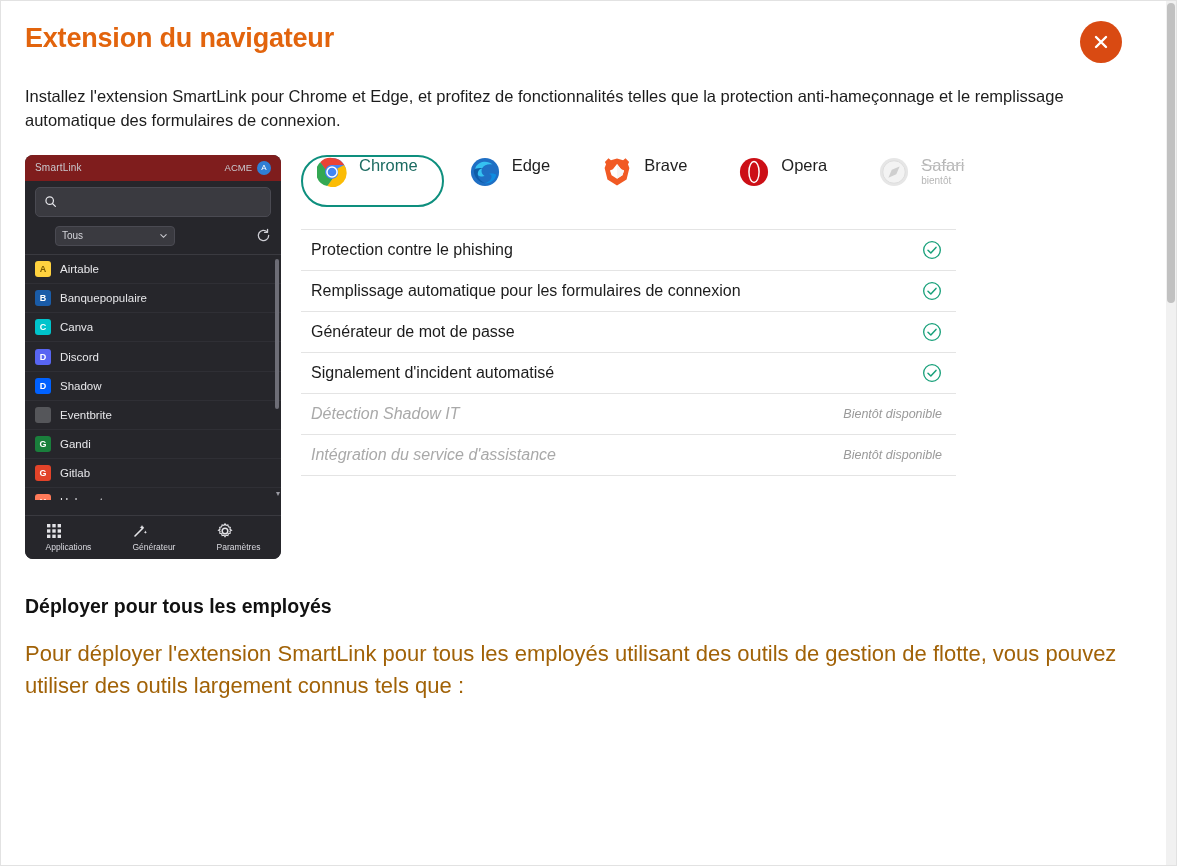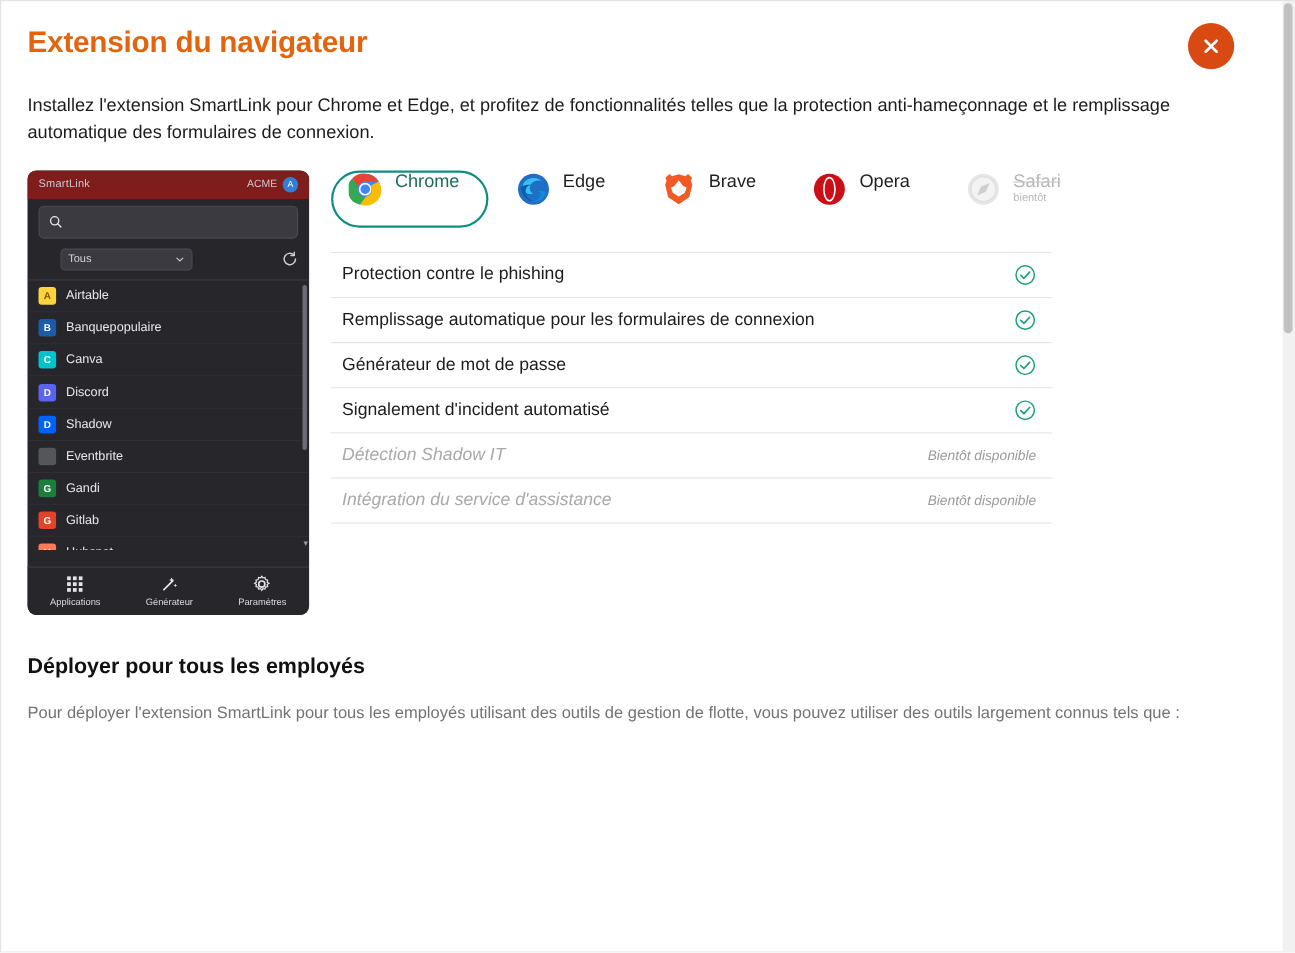--- a/index.html
+++ b/index.html
@@ -140,21 +140,21 @@
     position: absolute; right: 1px; bottom: 2px;
     font-size: 8px; color: #9a9aa2;
   }
   .ext-tabs {
     position: absolute; bottom: 0; left: 0; right: 0;
     height: 44px; background: #26262b;
     border-top: 1px solid #3a3a40;
     display: flex; align-items: center; justify-content: space-around;
   }
   .ext-tab {
-    display: flex; flex-direction: column; align-items: center; gap: 3px;
+    display: flex; flex-direction: column; align-items: flex-start; gap: 3px;
     font-size: 8.5px; color: #d9d9df;
   }
 
   
   .right-col { flex: 1; min-width: 0; }
 
   .browsers {
     display: flex; flex-wrap: wrap; gap: 12px 10px;
     padding-left: 4px;
   }
@@ -200,21 +200,21 @@
   .soon-text { font-size: 12.5px; color: #9a9a9a; }
   .check { width: 20px; height: 20px; flex: none; }
 
   
   .deploy-title {
     margin-top: 36px;
     font-size: 19.5px; font-weight: bold; color: #111;
   }
   .deploy-text {
     margin-top: 20px;
-    font-size: 15px; line-height: 1.45; color: #737373;
+    font-size: 22px; line-height: 1.45; color: #a16207;
     max-width: 1130px;
   }
   .deploy-list {
     margin: 14px 0 0 0;
     padding-left: 24px;
     font-size: 16.5px; line-height: 1.52; color: #1c1c1c;
   }
   .deploy-list li { margin: 0; }
 </style>
 </head>

